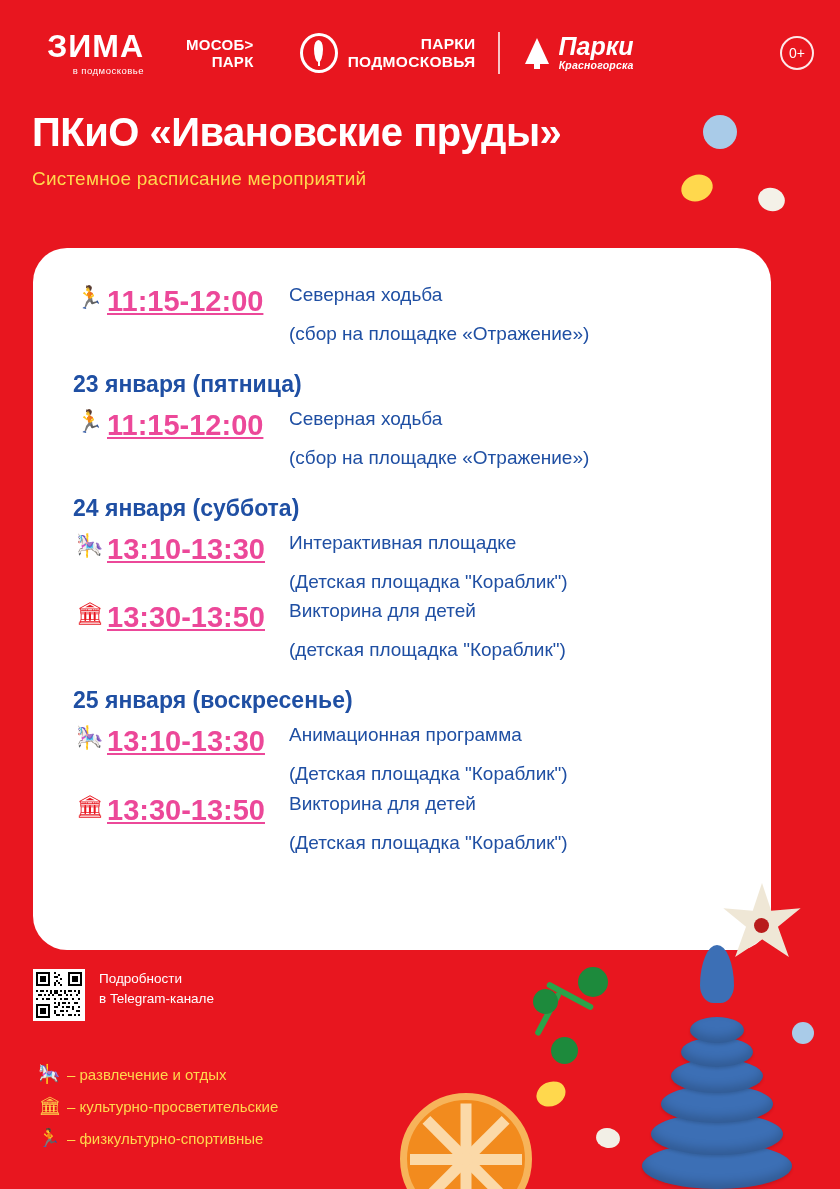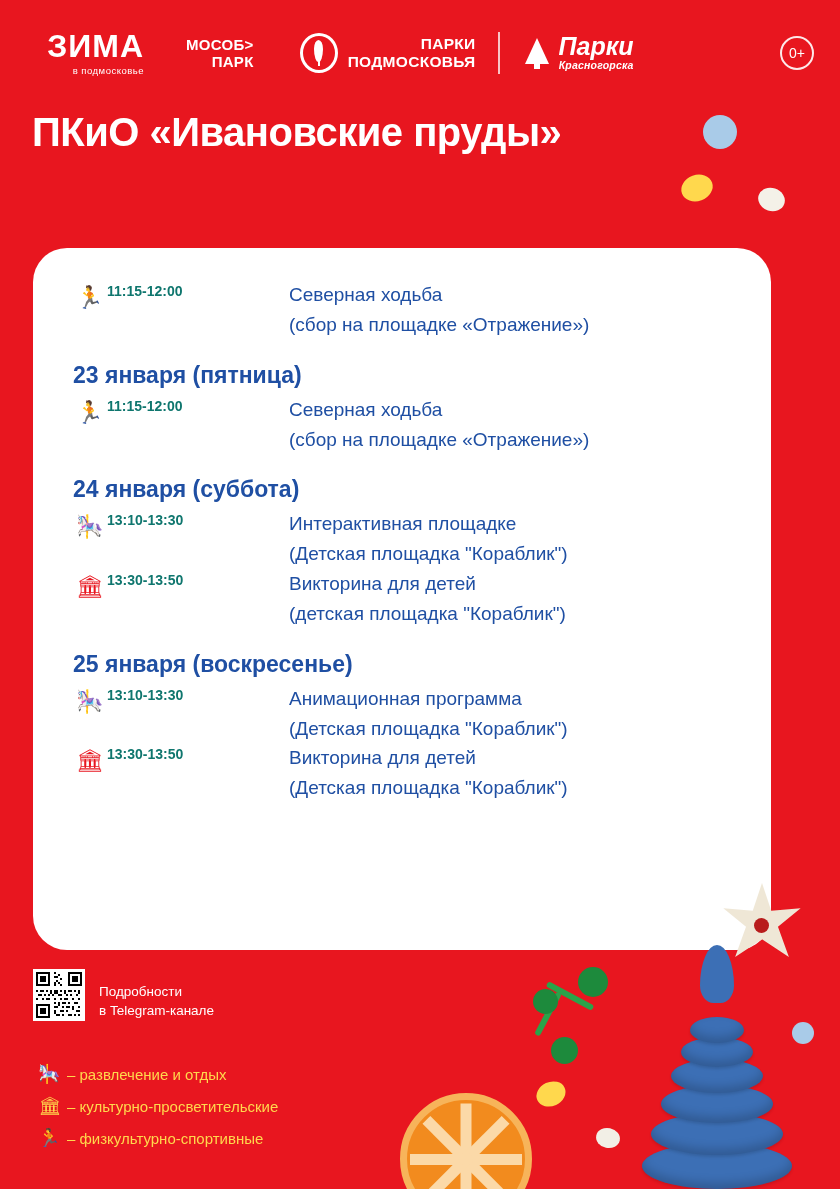--- a/index.html
+++ b/index.html
@@ -137,32 +137,33 @@
     margin-bottom: 8px;
   }
   .ev { display: flex; align-items: flex-start; margin-bottom: 2px; }
   .ev-icon {
     width: 34px; min-width: 34px; height: 30px;
     display: flex; align-items: center; justify-content: center;
     color: #e8161f; font-size: 22px; line-height: 1;
     padding-top: 2px;
   }
   .ev-time {
-    color: #0f766e; font-size: 14px; font-weight: bold;
+    color: #ec4899; font-size: 29px; font-weight: bold;
     white-space: nowrap; min-width: 182px;
     line-height: 1.35;
+    text-decoration: underline;
   }
   .ev-text { color: #1f4fa3; font-size: 19px; line-height: 1.35; }
   .ev-sub {
     color: #1f4fa3; font-size: 19px; line-height: 1.35;
     margin-left: 216px; margin-top: -2px; margin-bottom: 4px;
   }
   
   .footer { position: absolute; left: 33px; bottom: 30px; width: 500px; }
-  .tg-row { display: flex; align-items: flex-end; margin-bottom: 42px; }
+  .tg-row { display: flex; align-items: flex-start; margin-bottom: 42px; }
   .qr {
     width: 52px; height: 52px; background: #fff; padding: 3px;
     margin-right: 14px;
   }
   .qr svg { display: block; }
   .tg-text { color: #ffffff; font-size: 13.5px; line-height: 1.45; }
   .legend-row {
     display: flex; align-items: center;
     color: #ffd84d; font-size: 15px; margin-bottom: 10px;
   }
@@ -280,20 +281,21 @@
         <div class="k1">Парки</div>
         <div class="k2">Красногорска</div>
       </div>
     </div>
 
     <div class="age-badge">0+</div>
   </div>
 
   <div class="title-block">
     <div class="title">ПКиО «Ивановские пруды»</div>
+    <div class="subtitle">Системное расписание мероприятий</div>
   </div>
 
   <div class="card">
 
     <div class="day">
       <div class="ev">
         <div class="ev-icon">🏃</div>
         <div class="ev-time">11:15-12:00</div>
         <div class="ev-text">Северная ходьба</div>
       </div>

